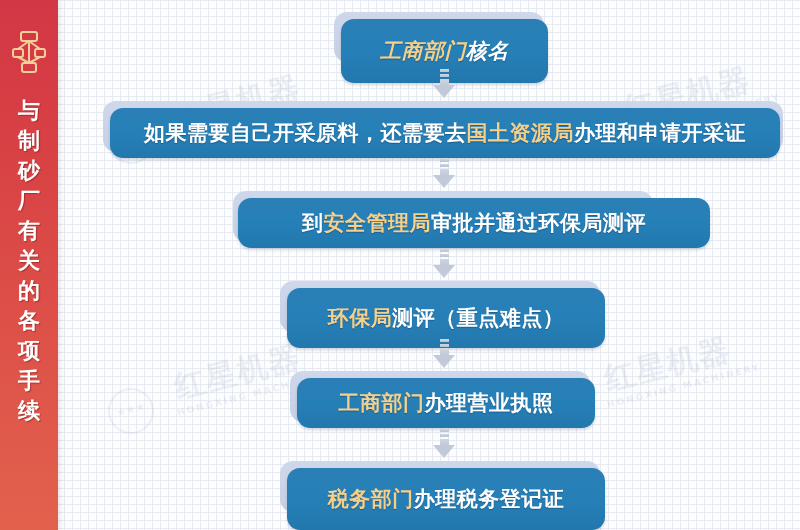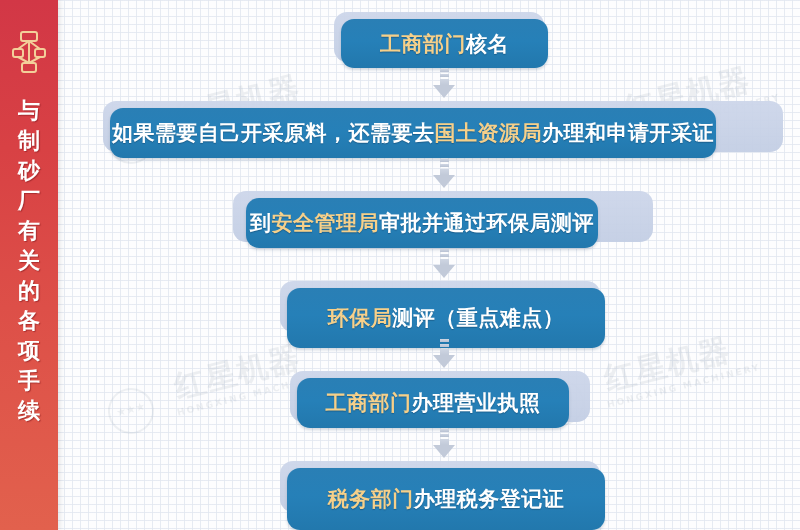--- a/index.html
+++ b/index.html
@@ -211,43 +211,43 @@
       <span class="banner-char">各</span>
       <span class="banner-char">项</span>
       <span class="banner-char">手</span>
       <span class="banner-char">续</span>
     </div>
   </div>
 
   <div id="flow">
 
     <div class="node-shadow" style="left:276px; top:12px;  width:210px; height:50px;"></div>
-    <div class="node" style="left:283px; top:19px;  width:207px; height:49px;">
+    <div class="node" style="left:283px; top:19px;  width:207px; height:64px;font-style:italic;">
       <span class="node-label"><span class="hl">工商部门</span><span>核名</span></span>
     </div>
     <div class="arrow" style="left:374px; top:69px;">
       <div class="seg s1"></div>
         <div class="seg s2"></div>
         <div class="stemwide"></div>
         <div class="head"></div>
     </div>
 
     <div class="node-shadow" style="left:45px; top:101px; width:680px; height:51px;"></div>
-    <div class="node" style="left:52px; top:108px; width:606px; height:50px;">
+    <div class="node" style="left:52px; top:108px; width:670px; height:50px;">
       <span class="node-label"><span>如果需要自己开采原料，还需要去</span><span class="hl">国土资源局</span><span>办理和申请开采证</span></span>
     </div>
     <div class="arrow" style="left:374px; top:159px;">
       <div class="seg s1"></div>
         <div class="seg s2"></div>
         <div class="stemwide"></div>
         <div class="head"></div>
     </div>
 
     <div class="node-shadow" style="left:175px; top:191px; width:420px; height:51px;"></div>
-    <div class="node" style="left:188px; top:198px; width:352px; height:50px;">
+    <div class="node" style="left:180px; top:198px; width:472px; height:50px;">
       <span class="node-label"><span>到</span><span class="hl">安全管理局</span><span>审批并通过环保局测评</span></span>
     </div>
     <div class="arrow" style="left:374px; top:249px;">
       <div class="seg s1"></div>
         <div class="seg s2"></div>
         <div class="stemwide"></div>
         <div class="head"></div>
     </div>
 
     <div class="node-shadow" style="left:222px; top:281px; width:320px; height:51px;"></div>
@@ -255,21 +255,21 @@
       <span class="node-label"><span class="hl">环保局</span><span>测评（重点难点）</span></span>
     </div>
     <div class="arrow" style="left:374px; top:339px;">
       <div class="seg s1"></div>
         <div class="seg s2"></div>
         <div class="stemwide"></div>
         <div class="head"></div>
     </div>
 
     <div class="node-shadow" style="left:232px; top:371px; width:300px; height:51px;"></div>
-    <div class="node" style="left:239px; top:378px; width:272px; height:50px;">
+    <div class="node" style="left:239px; top:378px; width:298px; height:50px;">
       <span class="node-label"><span class="hl">工商部门</span><span>办理营业执照</span></span>
     </div>
     <div class="arrow" style="left:374px; top:429px;">
       <div class="seg s1"></div>
         <div class="seg s2"></div>
         <div class="stemwide"></div>
         <div class="head"></div>
     </div>
 
     <div class="node-shadow" style="left:222px; top:461px; width:320px; height:51px;"></div>

